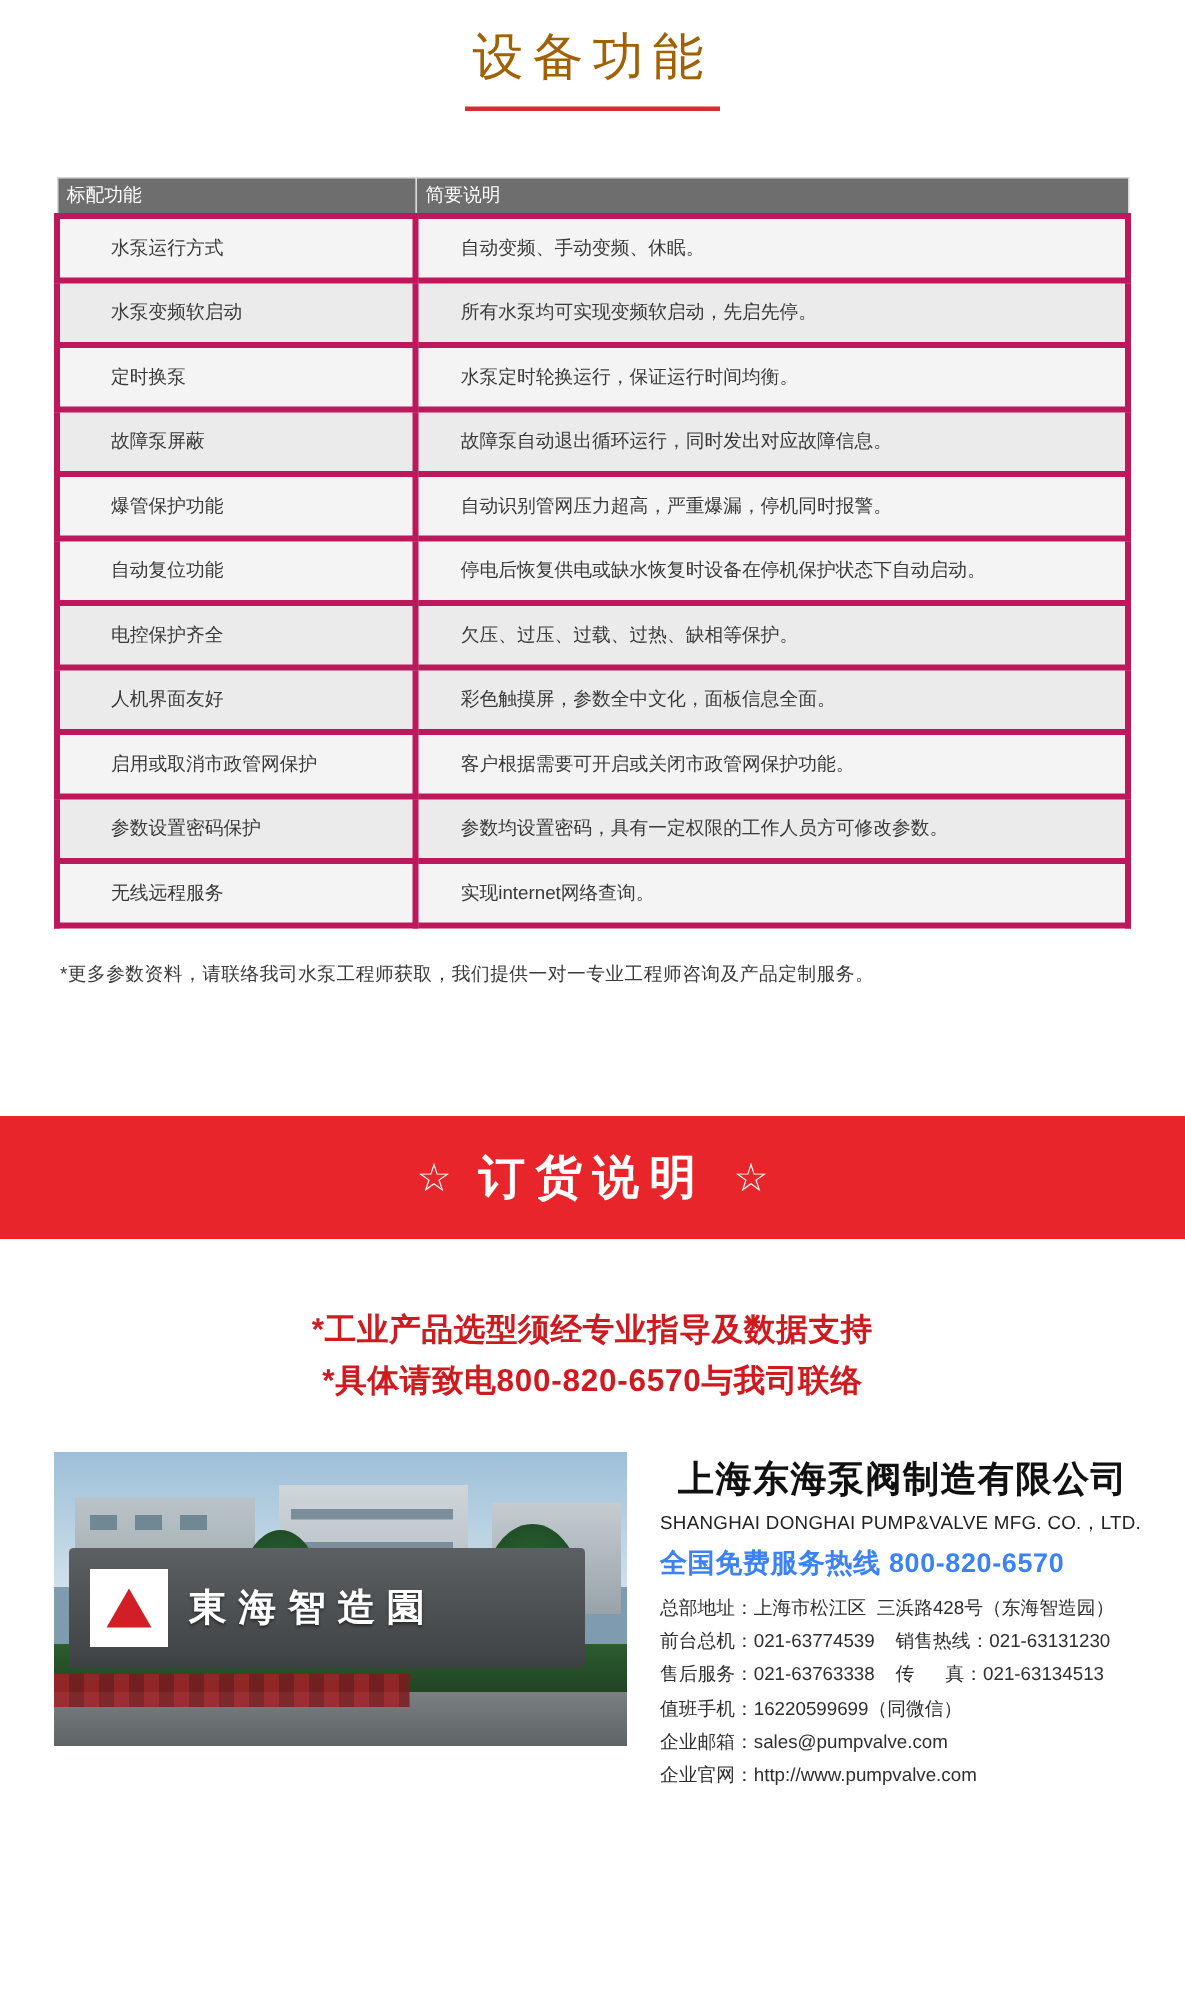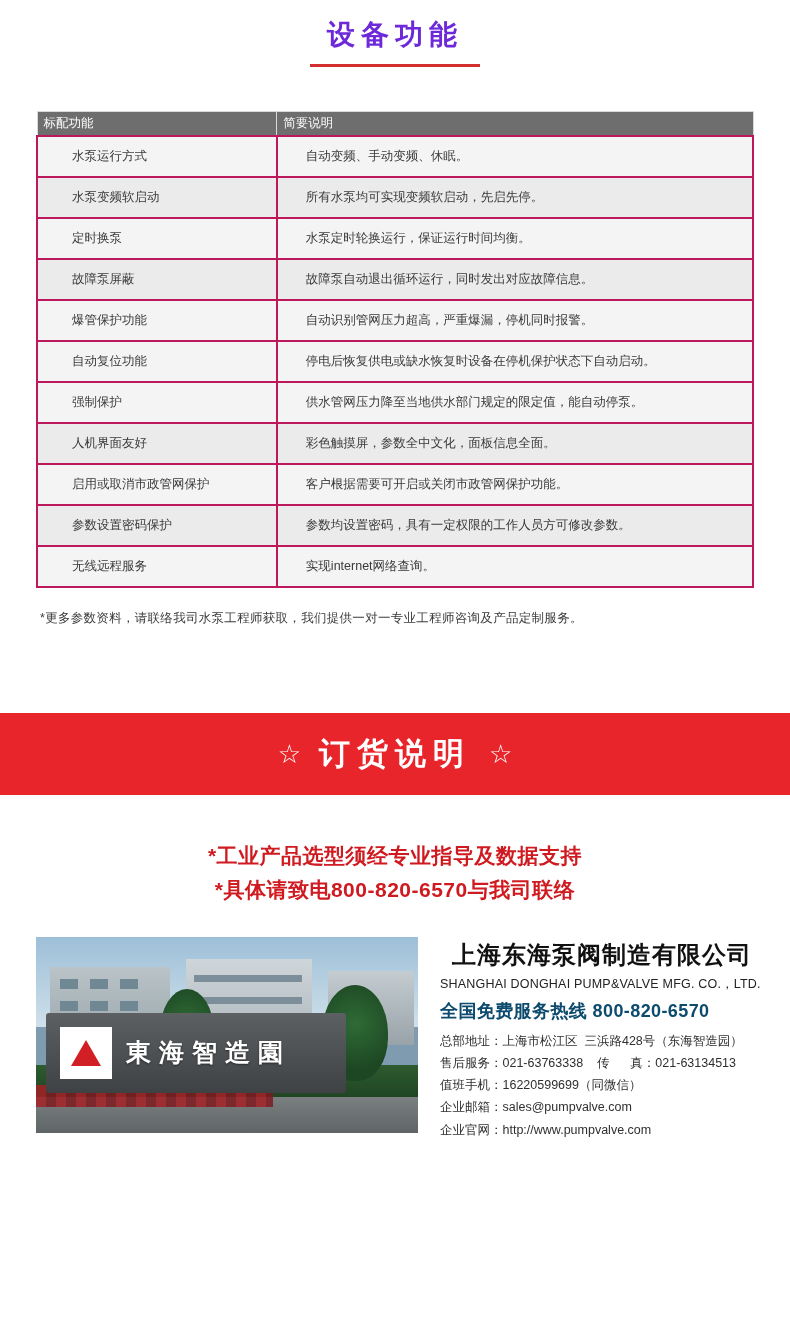--- a/index.html
+++ b/index.html
@@ -8,23 +8,23 @@
     width: 790px;
     background: #ffffff;
     font-family: "Liberation Sans", sans-serif;
     color: #333;
   }
   .page { width: 790px; position: relative; }
 
   
   .title-block { padding-top: 18px; text-align: center; }
   .title-text {
-    font-size: 28px;
-    font-weight: bold;
-    color: #6d28d9;
+    font-size: 34px;
+    font-weight: normal;
+    color: #a16207;
     letter-spacing: 6px;
     line-height: 1.2;
   }
   .title-rule {
     width: 170px;
     height: 3px;
     background: #d32f2f;
     margin: 12px auto 0 auto;
   }
 
@@ -42,21 +42,21 @@
     font-weight: normal;
     padding: 3px 6px;
     border: 1px solid #d9d9d9;
     text-align: left;
   }
   table.spec th.col-a { width: 33.5%; }
   table.spec td {
     font-size: 12.5px;
     color: #3a3a3a;
     padding: 11px 6px 11px 32px;
-    border: 2px solid #be185d;
+    border: 4px solid #be185d;
     background: #f4f4f4;
     height: 37px;
     vertical-align: middle;
     margin-left: 20px;
   }
   table.spec tr.alt td { background: #ebebeb; }
   table.spec td.col-a { text-align: left; padding-left: 34px; }
   table.spec td.col-b { text-align: left; padding-left: 28px; }
 
   .note {
@@ -151,21 +151,21 @@
   .ground {
     position: absolute; left: 0; bottom: 0; width: 100%; height: 36px;
     background: linear-gradient(#7a7f80, #5f6466);
   }
   .flowers {
     position: absolute; left: 0; bottom: 26px; width: 62%; height: 22px;
     background: repeating-linear-gradient(90deg, #a32126 0 10px, #7e1a1e 10px 20px);
     opacity: .85;
   }
   .sign {
-    position: absolute; left: 10px; bottom: 40px; width: 300px; height: 80px;
+    position: absolute; left: 10px; bottom: 52px; width: 344px; height: 80px;
     background: linear-gradient(#5d6062, #3f4244);
     border-radius: 3px;
     display: flex; align-items: center; gap: 14px; padding: 16px 14px;
   }
   .sign-logo {
     width: 52px; height: 52px; flex: 0 0 52px;
     background: #ffffff;
     display: flex; align-items: center; justify-content: center;
   }
   .sign-logo i {
@@ -181,21 +181,21 @@
 
   .info { flex: 1 1 auto; padding-top: 2px; }
   .cn-name {
     font-size: 24px; font-weight: bold; color: #111; letter-spacing: 1px; text-align: center;
   }
   .en-name {
     font-size: 12.5px; color: #222; margin-top: 5px; letter-spacing: .2px;
   }
   .hotline {
     margin-top: 6px;
-    font-size: 18px; font-weight: bold; color: #0c4a6e; letter-spacing: .4px;
+    font-size: 18px; font-weight: bold; color: #3b82f6; letter-spacing: .4px;
   }
   .contact-list { margin-top: 7px; }
   .contact-row {
     font-size: 12.5px; color: #2f2f2f; line-height: 1.78; white-space: pre;
   }
 </style>
 </head>
 <body>
 
 <div class="page">
@@ -231,23 +231,23 @@
           <td class="col-b">故障泵自动退出循环运行，同时发出对应故障信息。</td>
         </tr>
         <tr>
           <td class="col-a">爆管保护功能</td>
           <td class="col-b">自动识别管网压力超高，严重爆漏，停机同时报警。</td>
         </tr>
         <tr>
           <td class="col-a">自动复位功能</td>
           <td class="col-b">停电后恢复供电或缺水恢复时设备在停机保护状态下自动启动。</td>
         </tr>
-        <tr>
-          <td class="col-a">强制保护</td>
-          <td class="col-b">供水管网压力降至当地供水部门规定的限定值，能自动停泵。</td>
+        <tr class="alt">
+          <td class="col-a">电控保护齐全</td>
+          <td class="col-b">欠压、过压、过载、过热、缺相等保护。</td>
         </tr>
         <tr class="alt">
           <td class="col-a">人机界面友好</td>
           <td class="col-b">彩色触摸屏，参数全中文化，面板信息全面。</td>
         </tr>
         <tr>
           <td class="col-a">启用或取消市政管网保护</td>
           <td class="col-b">客户根据需要可开启或关闭市政管网保护功能。</td>
         </tr>
         <tr class="alt">
@@ -309,20 +309,21 @@
         <div class="sign-text">東海智造園</div>
       </div>
     </div>
 
     <div class="info">
       <div class="cn-name">上海东海泵阀制造有限公司</div>
       <div class="en-name">SHANGHAI DONGHAI PUMP&amp;VALVE MFG. CO.，LTD.</div>
       <div class="hotline">全国免费服务热线  800-820-6570</div>
       <div class="contact-list">
         <div class="contact-row">总部地址：上海市松江区  三浜路428号（东海智造园）</div>
+        <div class="contact-row">前台总机：021-63774539    销售热线：021-63131230</div>
         <div class="contact-row">售后服务：021-63763338    传      真：021-63134513</div>
         <div class="contact-row">值班手机：16220599699（同微信）</div>
         <div class="contact-row">企业邮箱：sales@pumpvalve.com</div>
         <div class="contact-row">企业官网：http://www.pumpvalve.com</div>
       </div>
     </div>
 
   </div>
 
 </div>

